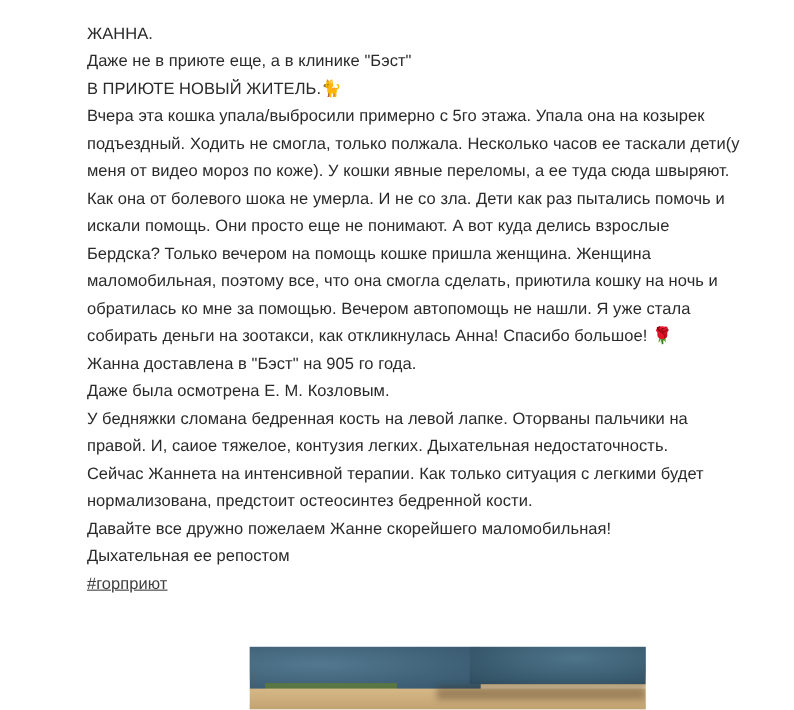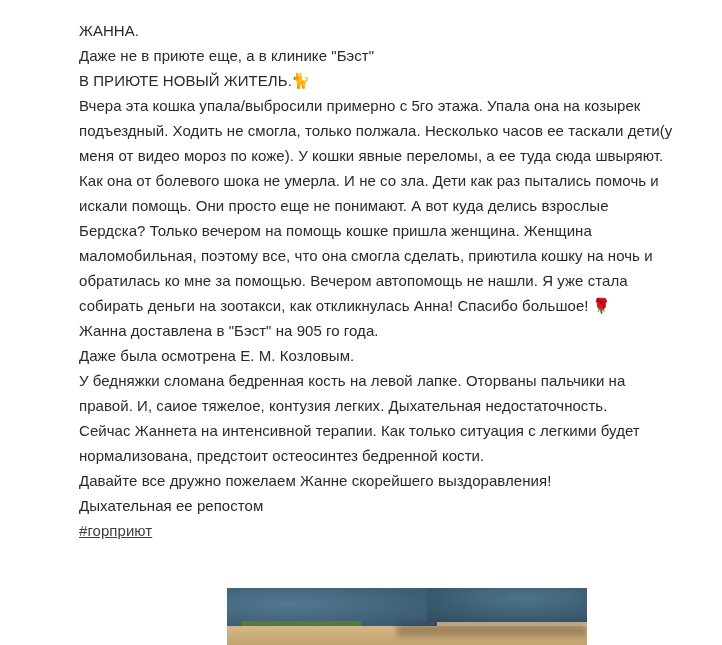--- a/index.html
+++ b/index.html
@@ -107,21 +107,21 @@
 
   <div class="post-text">
     <div class="para">ЖАННА.</div>
     <div class="para">Даже не в приюте еще, а в клинике "Бэст"</div>
     <div class="para">В ПРИЮТЕ НОВЫЙ ЖИТЕЛЬ.🐈</div>
     <div class="para">Вчера эта кошка упала/выбросили примерно с 5го этажа. Упала она на козырек подъездный. Ходить не смогла, только полжала. Несколько часов ее таскали дети(у меня от видео мороз по коже). У кошки явные переломы, а ее туда сюда швыряют. Как она от болевого шока не умерла. И не со зла. Дети как раз пытались помочь и искали помощь. Они просто еще не понимают. А вот куда делись взрослые Бердска? Только вечером на помощь кошке пришла женщина. Женщина маломобильная, поэтому все, что она смогла сделать, приютила кошку на ночь и обратилась ко мне за помощью. Вечером автопомощь не нашли. Я уже стала собирать деньги на зоотакси, как откликнулась Анна! Спасибо большое! 🌹</div>
     <div class="para">Жанна доставлена в "Бэст" на 905 го года.</div>
     <div class="para">Даже была осмотрена Е. М. Козловым.</div>
     <div class="para">У бедняжки сломана бедренная кость на левой лапке. Оторваны пальчики на правой. И, саиое тяжелое, контузия легких. Дыхательная недостаточность.</div>
     <div class="para">Сейчас Жаннета на интенсивной терапии. Как только ситуация с легкими будет нормализована, предстоит остеосинтез бедренной кости.</div>
-    <div class="para">Давайте все дружно пожелаем Жанне скорейшего выздоравления!</div>
+    <div class="para">Давайте все дружно пожелаем Жанне скорейшего маломобильная!</div>
     <div class="para">Дыхательная ее репостом</div>
     <a class="hashtag" href="#">#горприют</a>
   </div>
 
   <div class="photo-wrap">
     <div class="photo">
       <div class="blur-1"></div>
       <div class="blur-2"></div>
       <div class="green-strip"></div>
       <div class="table-top"></div>

